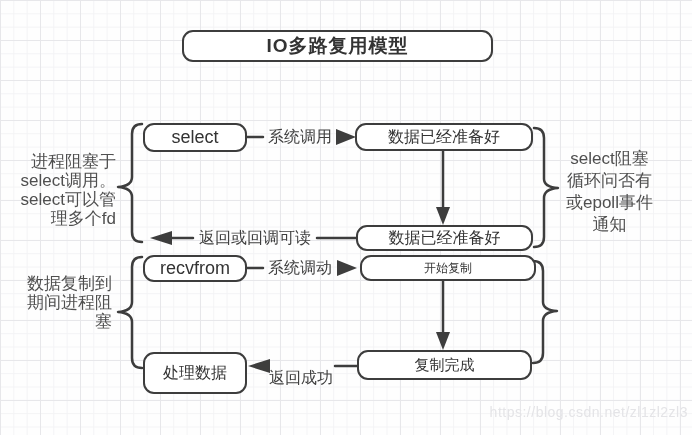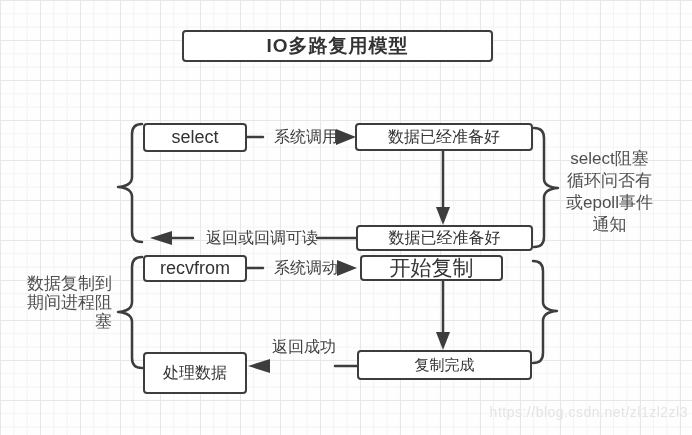--- a/index.html
+++ b/index.html
@@ -14,49 +14,49 @@
       linear-gradient(to bottom,#e7e7ea 1px,transparent 1px),
       linear-gradient(to right,#f3f3f5 1px,transparent 1px),
       linear-gradient(to bottom,#f3f3f5 1px,transparent 1px);
     background-size:40px 40px,40px 40px,13.33px 13.33px,13.33px 13.33px;
   }
   .box{
     position:absolute;
     box-sizing:border-box;
     background:#ffffff;
     border:2.5px solid #3d3d3d;
-    border-radius:4px;
+    border-radius:11px;
     display:flex;align-items:center;justify-content:center;
     color:#333333;
     white-space:nowrap;
   }
   .title-box{
     left:182px;top:30px;width:311px;height:32px;
     border-width:2px;
     font-size:19px;font-weight:bold;letter-spacing:1px;
   }
   .box-select{left:143px;top:123px;width:104px;height:29px;font-size:18px;}
   .box-not-ready{left:355px;top:123px;width:178px;height:28px;font-size:16px;}
   .box-ready{left:356px;top:225px;width:177px;height:26px;font-size:16px;}
   .box-recvfrom{left:143px;top:255px;width:104px;height:27px;font-size:18px;}
-  .box-copy-start{left:360px;top:255px;width:143px;height:26px;font-size:21px;}
+  .box-copy-start{left:360px;top:255px;width:176px;height:26px;font-size:12px;}
   .box-copy-done{left:357px;top:350px;width:175px;height:30px;font-size:15px;}
   .box-process{left:143px;top:352px;width:104px;height:42px;font-size:16px;}
 
   .arrow-label{
     position:absolute;
     font-size:16px;color:#3f3f3f;
-    text-align:right;
+    text-align:center;
     white-space:nowrap;
     line-height:20px;
   }
   .lbl-syscall1{left:262px;top:127px;width:76px;}
   .lbl-return1{left:192px;top:228px;width:126px;}
   .lbl-syscall2{left:262px;top:258px;width:76px;}
-  .lbl-return2{left:266px;top:337px;width:70px;}
+  .lbl-return2{left:266px;top:368px;width:70px;}
 
   .note{
     position:absolute;
     font-size:17px;color:#4f4f4f;
     white-space:nowrap;
   }
   .note div{white-space:nowrap;}
   .note-left1{left:6px;top:152px;width:110px;text-align:right;line-height:19px;}
   .note-right1{left:566px;top:148px;text-align:center;line-height:22px;}
   .note-left2{left:6px;top:274px;width:106px;text-align:right;line-height:19px;}
@@ -115,20 +115,26 @@
   <div class="box box-recvfrom">recvfrom</div>
   <div class="box box-copy-start">开始复制</div>
   <div class="box box-copy-done">复制完成</div>
   <div class="box box-process">处理数据</div>
 
   <div class="arrow-label lbl-syscall1">系统调用</div>
   <div class="arrow-label lbl-return1">返回或回调可读</div>
   <div class="arrow-label lbl-syscall2">系统调动</div>
   <div class="arrow-label lbl-return2">返回成功</div>
 
+  <div class="note note-left1">
+    <div>进程阻塞于</div>
+    <div>select调用。</div>
+    <div>select可以管</div>
+    <div>理多个fd</div>
+  </div>
   <div class="note note-right1">
     <div>select阻塞</div>
     <div>循环问否有</div>
     <div>或epoll事件</div>
     <div>通知</div>
   </div>
   <div class="note note-left2">
     <div>数据复制到</div>
     <div>期间进程阻</div>
     <div>塞</div>

